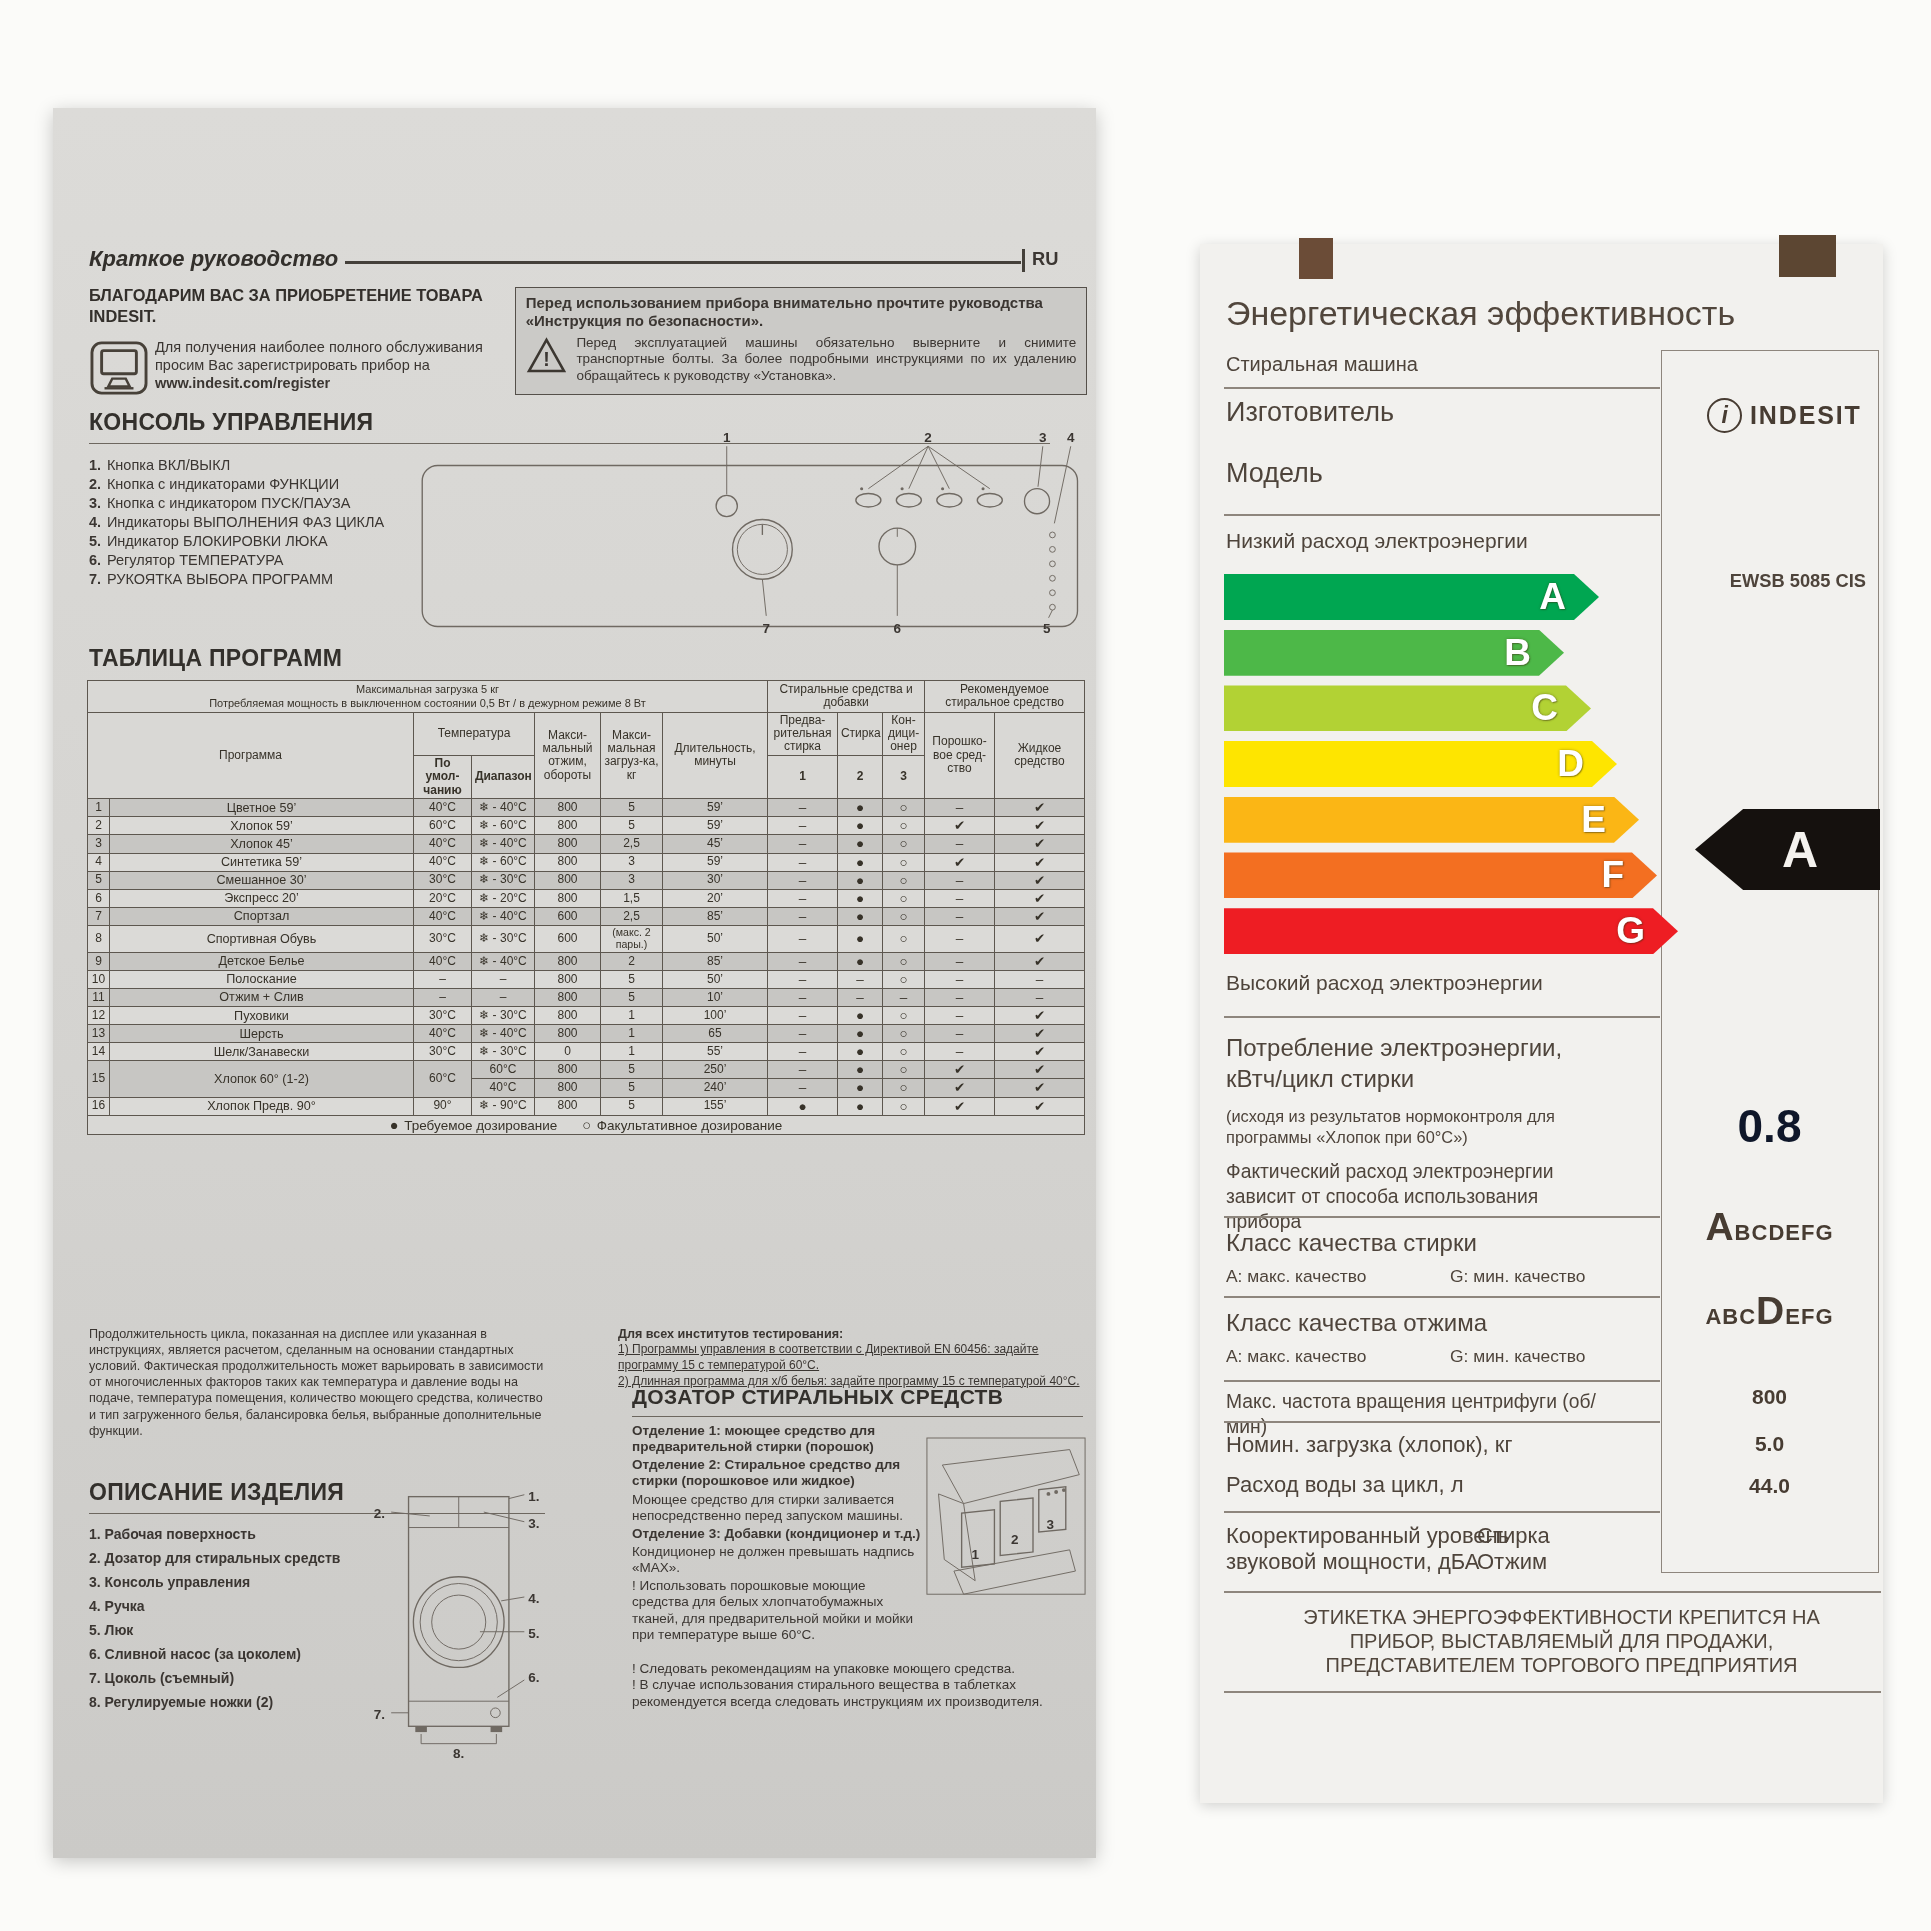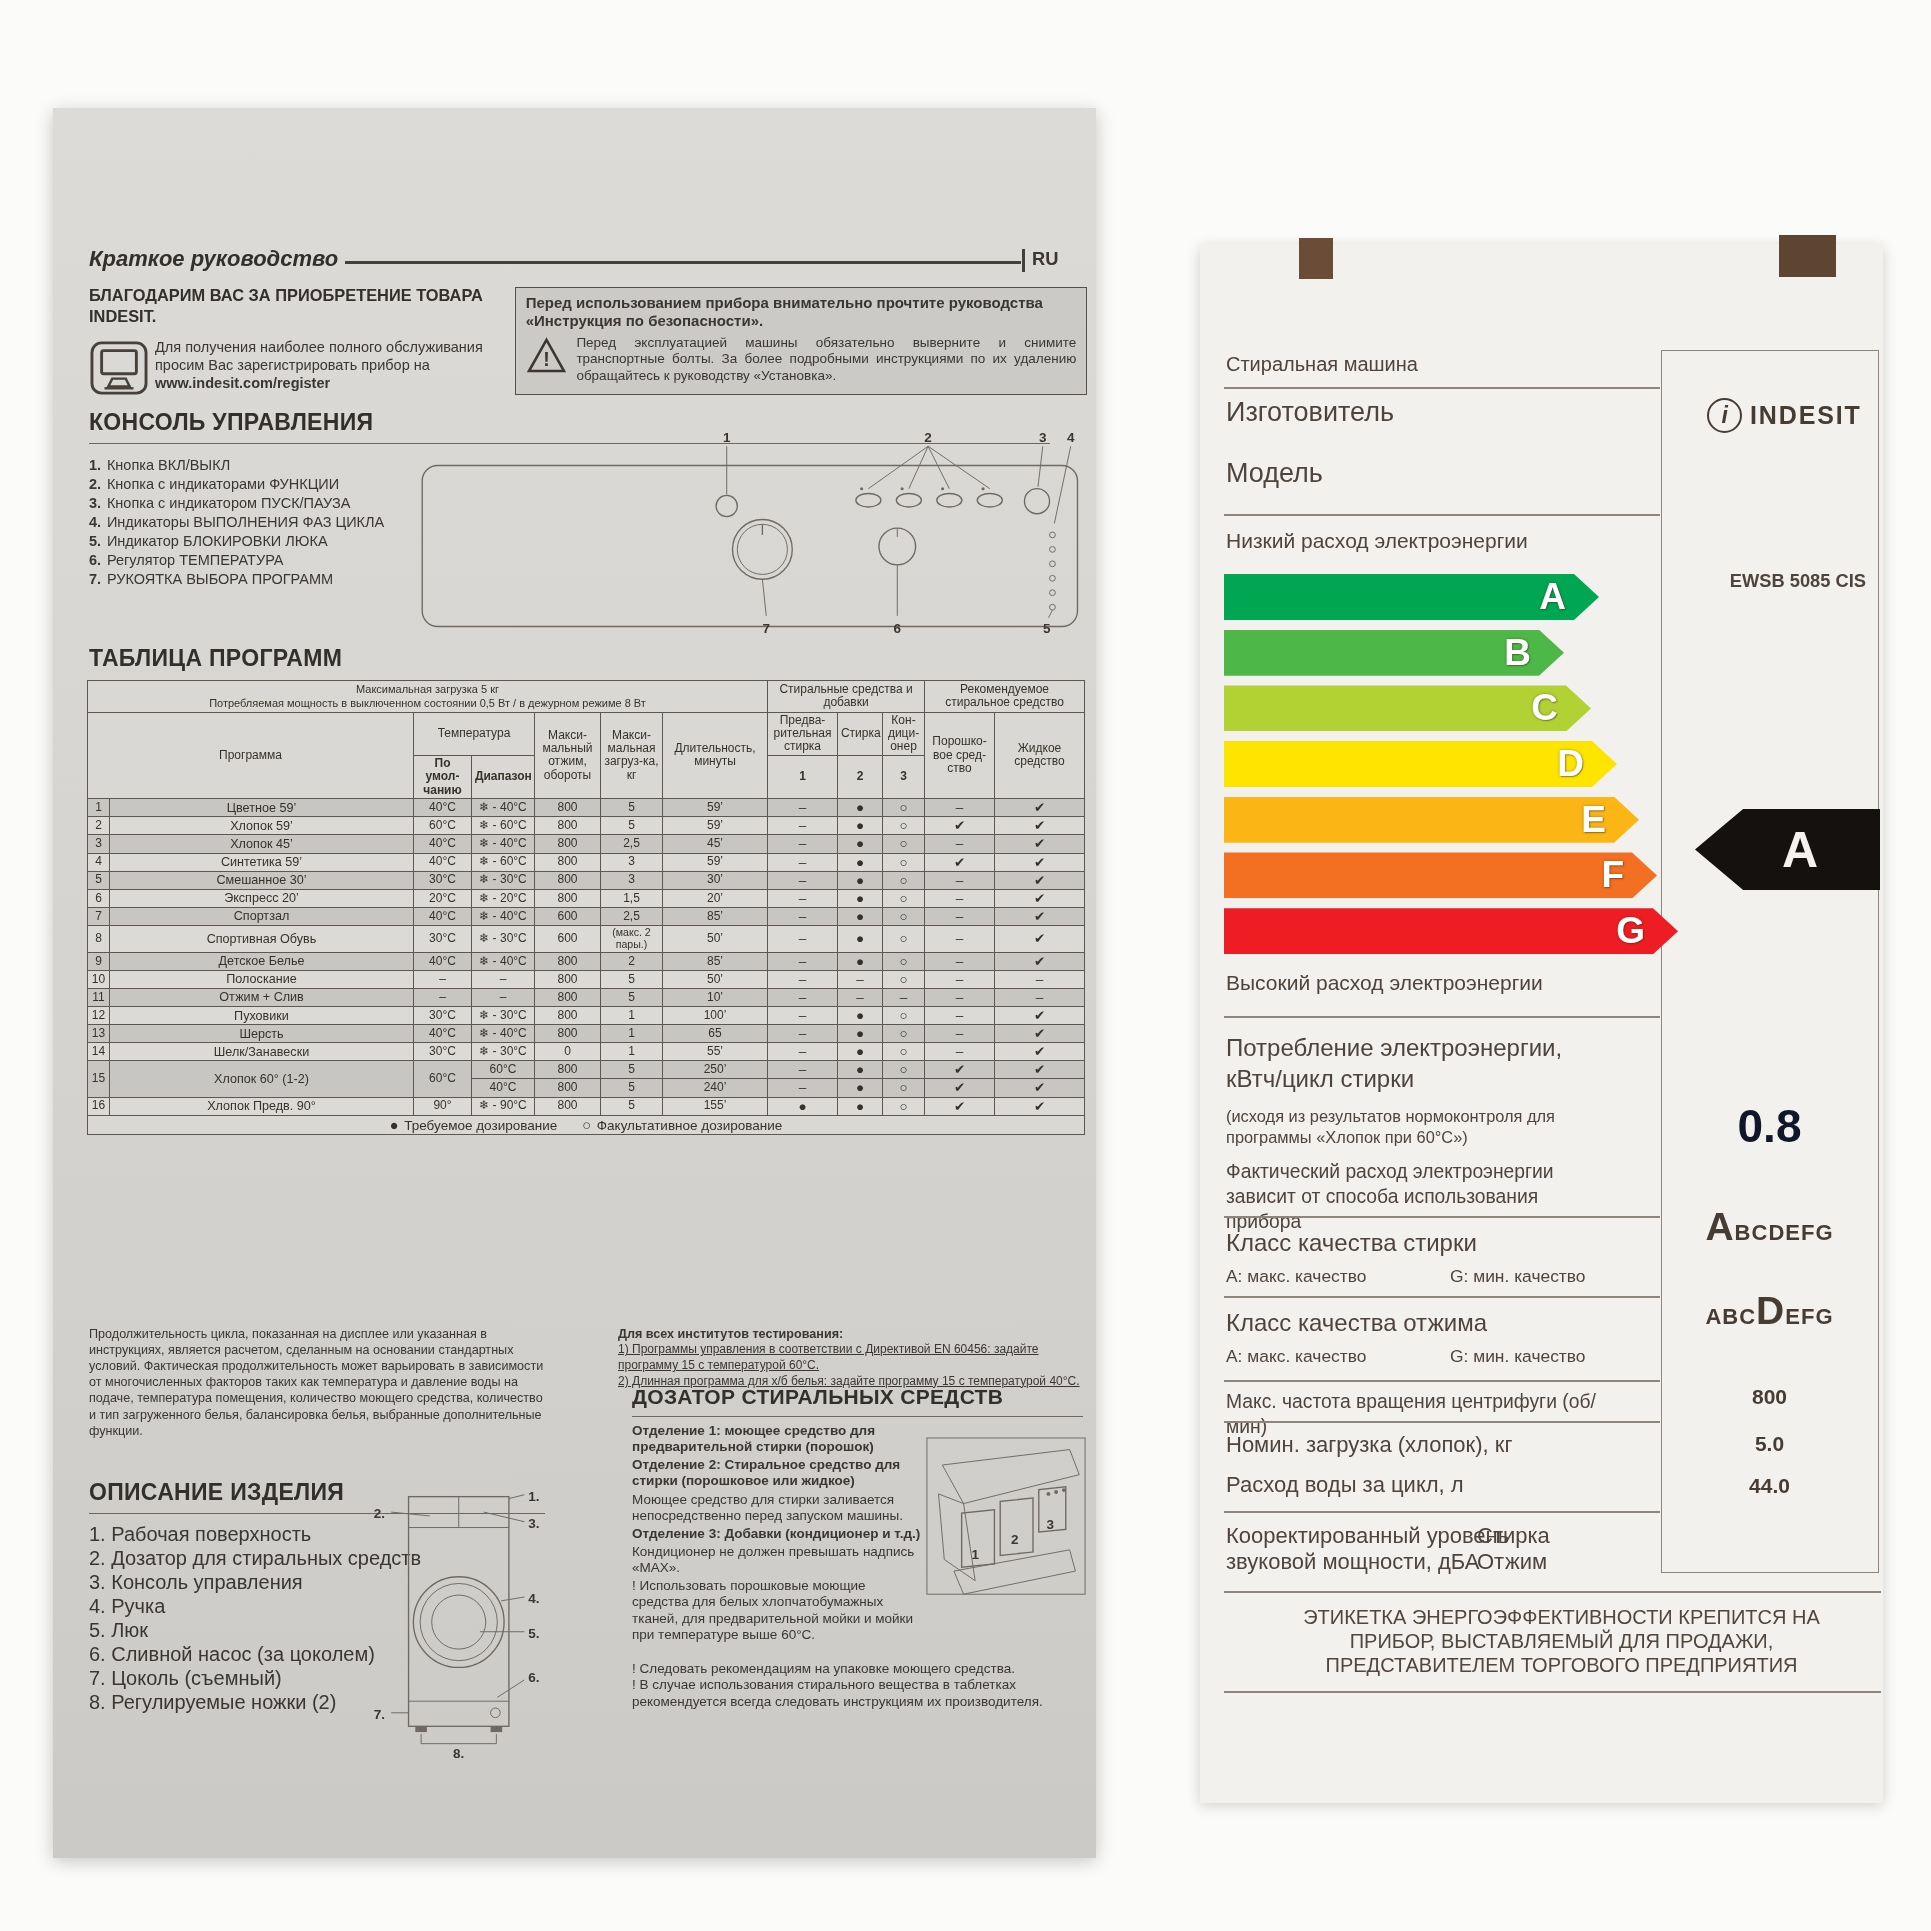--- a/index.html
+++ b/index.html
@@ -63,21 +63,21 @@
   td.legendcell { text-align:left; padding:3.9px 5.8px; font-size:13.5px; background:#d9d8d5; }
   td.legendcell .lg-sym { font-size:14.5px; margin-right:5.8px; }
   td.legendcell .lg-gap { display:inline-block; width:25px; }
 
   .fn-left { position:absolute; left:36px; top:1218px; width:463px; font-size:12.6px; line-height:1.28; }
   .fn-right { position:absolute; left:565px; top:1218px; width:465px; font-size:12px; line-height:1.3; }
   .fn-right .fnr-h { font-weight:bold; font-size:12.6px; }
   .fn-right p { margin:0;text-decoration:underline; }
 
   .desc-h { left:36px; top:1371px; width:456px; }
-  .desc-list { position:absolute; left:36px; top:1414px; font-size:20px; line-height:24px; }
+  .desc-list { position:absolute; left:36px; top:1414px; font-size:14px; line-height:24px;font-weight:bold; }
   .machine-svg { position:absolute; left:309px; top:1379px; }
 
   .disp-h { left:579px; top:1277px; width:451px; font-size:21px; }
   .disp-col { position:absolute; left:579px; top:1315px; width:290px; font-size:13.5px; line-height:1.2; }
   .disp-col p { margin-bottom:1.9px; }
   .disp-col p.b, .disp-full p.b { font-weight:bold; }
   .disp-full { position:absolute; left:579px; top:1553px; width:459px; font-size:13.5px; line-height:1.22; }
   .drawer-svg { position:absolute; left:872px; top:1328px; }
 
   svg text { font-family:"Liberation Sans","DejaVu Sans",sans-serif; fill:#3b3632; }
@@ -591,20 +591,21 @@
     <text class="dnum" x="93" y="112" text-anchor="middle">2</text>
     <text class="dnum" x="130" y="96" text-anchor="middle">3</text>
     <path d="M30 140 L150 118 L156 140 L40 164 Z" class="thin2"></path>
     <circle cx="128" cy="60" r="2" fill="#6f6962"></circle>
       <circle cx="136" cy="58" r="2" fill="#6f6962"></circle>
       <circle cx="144" cy="56" r="2" fill="#6f6962"></circle>
   </svg>
 </div>
 
 <div class="elabel">
+  <div class="e-title">Энергетическая эффективность</div>
   <div class="e-sub">Стиральная машина</div>
   <div class="eline" style="left:24px; top:143px; width:436px;"></div>
   <div class="e-big" style="top:153px;">Изготовитель</div>
   <div class="e-big" style="top:214px;">Модель</div>
   <div class="eline" style="left:24px; top:270px; width:436px;"></div>
 
   <div class="e-22" style="top:285px;">Низкий расход электроэнергии</div>
   <div class="scale" id="scale">
       <div class="earrow" style="background: rgb(0, 166, 81); width: 375px;">
         <span>A</span>

